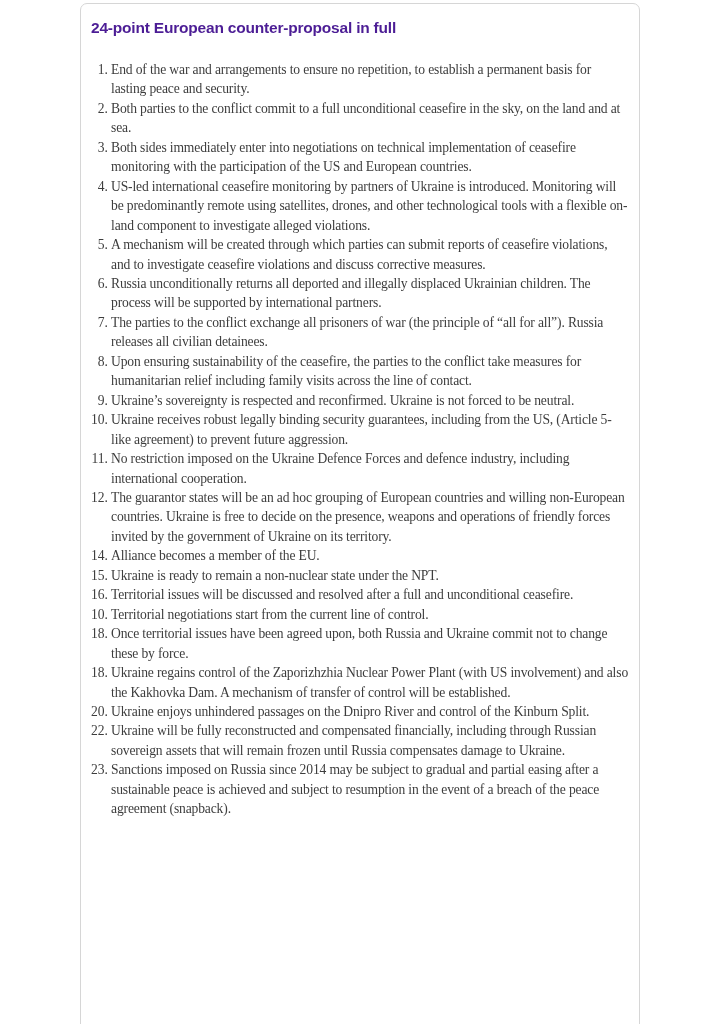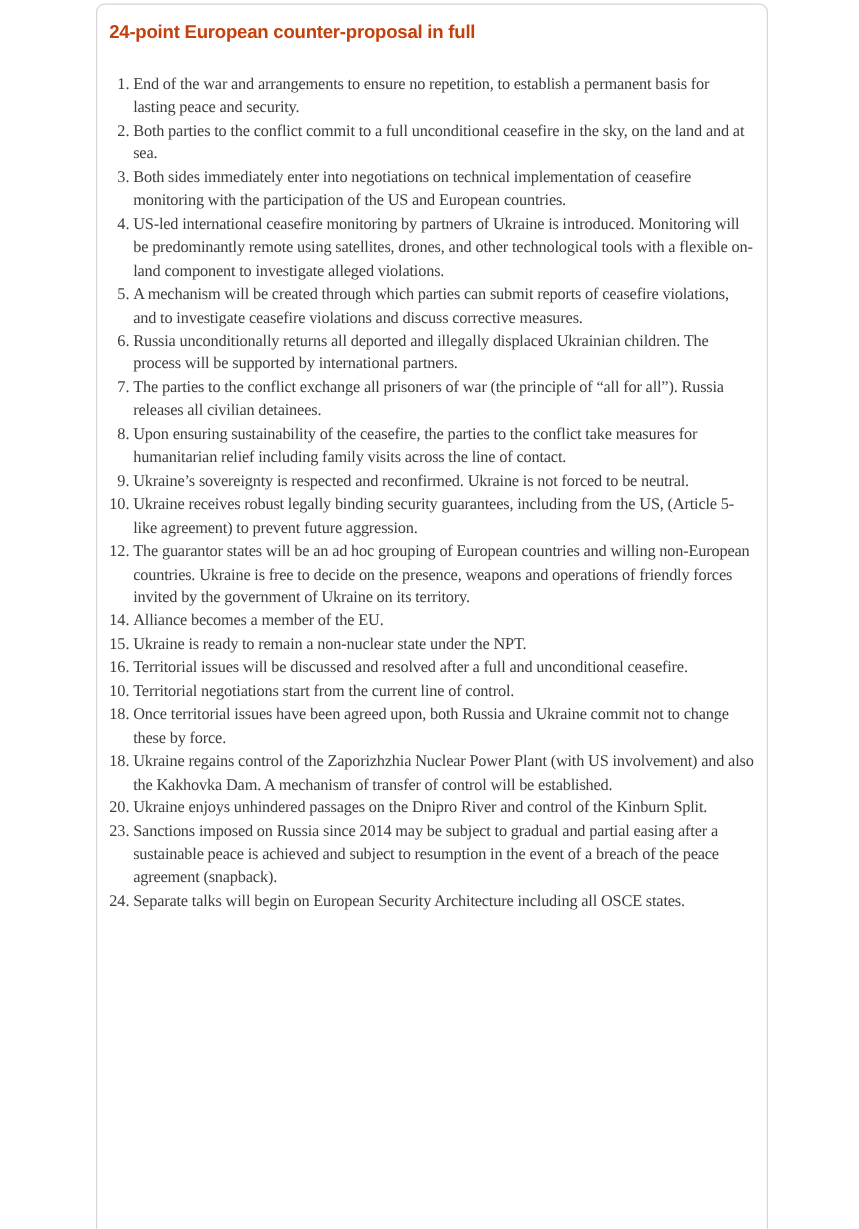--- a/index.html
+++ b/index.html
@@ -5,21 +5,21 @@
   html, body { margin: 0; padding: 0; background: #ffffff; }
   body { width: 716px; height: 1024px; overflow: hidden; position: relative; }
   .card {
     position: absolute; left: 80px; top: 3px; width: 560px; height: 1040px;
     border: 1px solid #d6d6d6; border-radius: 7px; background: #ffffff;
     box-sizing: border-box;
   }
   .title {
     position: absolute; left: 10px; top: 15px;
     font-family: "Liberation Sans", sans-serif; font-weight: bold;
-    font-size: 15.5px; color: #c2410c; letter-spacing: -0.2px; margin: 0;
+    font-size: 15.5px; color: #4c1d95; letter-spacing: -0.2px; margin: 0;
   }
   ol.points {
     position: absolute; left: 0; top: 56px; width: 552px;
     margin: 0; padding: 0; list-style: none;
     font-family: "Liberation Serif", serif; font-size: 13.6px;
     line-height: 19.45px; color: #3d3d3d;
   }
   ol.points li { position: relative; padding-left: 30px; padding-right: 4px; }
   ol.points li .num {
     position: absolute; left: 0; width: 27px; text-align: right;
@@ -66,20 +66,24 @@
       </li>
     <li>
         <span class="num">9.</span>
         <span class="txt">Ukraine’s sovereignty is respected and reconfirmed. Ukraine is not forced to be neutral.</span>
       </li>
     <li>
         <span class="num">10.</span>
         <span class="txt">Ukraine receives robust legally binding security guarantees, including from the US, (Article 5-like agreement) to prevent future aggression.</span>
       </li>
     <li>
+        <span class="num">11.</span>
+        <span class="txt">No restriction imposed on the Ukraine Defence Forces and defence industry, including international cooperation.</span>
+      </li>
+    <li>
         <span class="num">12.</span>
         <span class="txt">The guarantor states will be an ad hoc grouping of European countries and willing non-European countries. Ukraine is free to decide on the presence, weapons and operations of friendly forces invited by the government of Ukraine on its territory.</span>
       </li>
     <li>
         <span class="num">14.</span>
         <span class="txt">Alliance becomes a member of the EU.</span>
       </li>
     <li>
         <span class="num">15.</span>
         <span class="txt">Ukraine is ready to remain a non-nuclear state under the NPT.</span>
@@ -98,21 +102,21 @@
       </li>
     <li>
         <span class="num">18.</span>
         <span class="txt">Ukraine regains control of the Zaporizhzhia Nuclear Power Plant (with US involvement) and also the Kakhovka Dam. A mechanism of transfer of control will be established.</span>
       </li>
     <li>
         <span class="num">20.</span>
         <span class="txt">Ukraine enjoys unhindered passages on the Dnipro River and control of the Kinburn Split.</span>
       </li>
     <li>
+        <span class="num">22.</span>
+        <span class="txt">Ukraine will be fully reconstructed and compensated financially, including through Russian sovereign assets that will remain frozen until Russia compensates damage to Ukraine.</span>
+      </li>
+    <li>
         <span class="num">23.</span>
         <span class="txt">Sanctions imposed on Russia since 2014 may be subject to gradual and partial easing after a sustainable peace is achieved and subject to resumption in the event of a breach of the peace agreement (snapback).</span>
-      </li>
-    <li>
-        <span class="num">24.</span>
-        <span class="txt">Separate talks will begin on European Security Architecture including all OSCE states.</span>
       </li>
   </ol>
 </div>
 
 </body></html>

